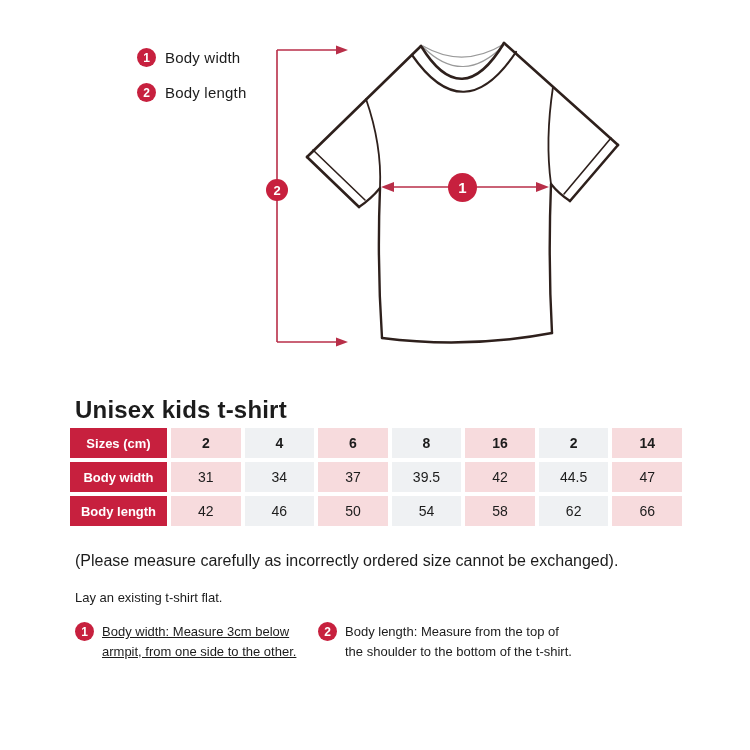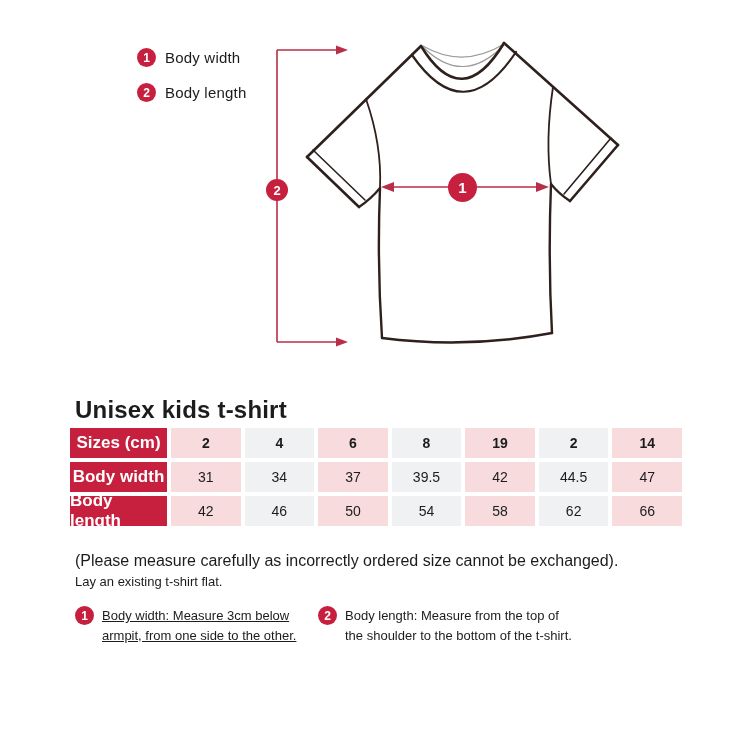--- a/index.html
+++ b/index.html
@@ -25,30 +25,30 @@
   .badge.d2 { position: absolute; left: 266px; top: 179px; width: 22px; height: 22px; font-size: 13px; }
 
   
   .table-title { position: absolute; left: 75px; top: 396px; font-size: 24px; font-weight: bold; letter-spacing: .2px; }
   .size-table {
     position: absolute; left: 70px; top: 428px; width: 612px;
     display: grid; grid-template-columns: 97px repeat(7, 1fr);
     grid-auto-rows: 30px; gap: 4px;
   }
   .cell { display: flex; align-items: center; justify-content: center; font-size: 14px; }
-  .cell.red { background: #c7203e; color: #ffffff; font-weight: bold; font-size: 17px; }
+  .cell.red { background: #c7203e; color: #ffffff; font-weight: bold; font-size: 13px; }
   .cell.pink { background: #f7dbdd; }
   .cell.gray { background: #eff1f3; }
   .cell.bold { font-weight: bold; }
 
   
   .measure { position: absolute; left: 75px; top: 546px; width: 610px; }
   .measure-title { font-size: 15px; font-weight: bold; }
   .measure-note { font-size: 16px; margin-top: 6px; }
-  .measure-intro { font-size: 13px; margin-top: 4px; }
+  .measure-intro { font-size: 13px; margin-top: 20px; }
   .steps { display: flex; margin-top: 17px; }
   .step { display: flex; align-items: flex-start; }
   .step:first-child { flex: 0 0 243px; }
   .step .step-text { font-size: 13px; line-height: 1.5; margin-left: 8px; }
   .step:first-child .step-text { width: 208px; text-decoration: underline; }
   .step:last-child .step-text { width: 232px; }
 </style>
 </head>
 <body>
 
@@ -113,21 +113,21 @@
 
   <h2 class="table-title">Unisex kids t-shirt</h2>
 
   <div class="size-table">
 
     <div class="cell red">Sizes (cm)</div>
     <div class="cell pink bold">2</div>
     <div class="cell gray bold">4</div>
     <div class="cell pink bold">6</div>
     <div class="cell gray bold">8</div>
-    <div class="cell pink bold">19</div>
+    <div class="cell pink bold">16</div>
     <div class="cell gray bold">2</div>
     <div class="cell pink bold">14</div>
 
     <div class="cell red">Body width</div>
     <div class="cell pink">31</div>
     <div class="cell gray">34</div>
     <div class="cell pink">37</div>
     <div class="cell gray">39.5</div>
     <div class="cell pink">42</div>
     <div class="cell gray">44.5</div>

